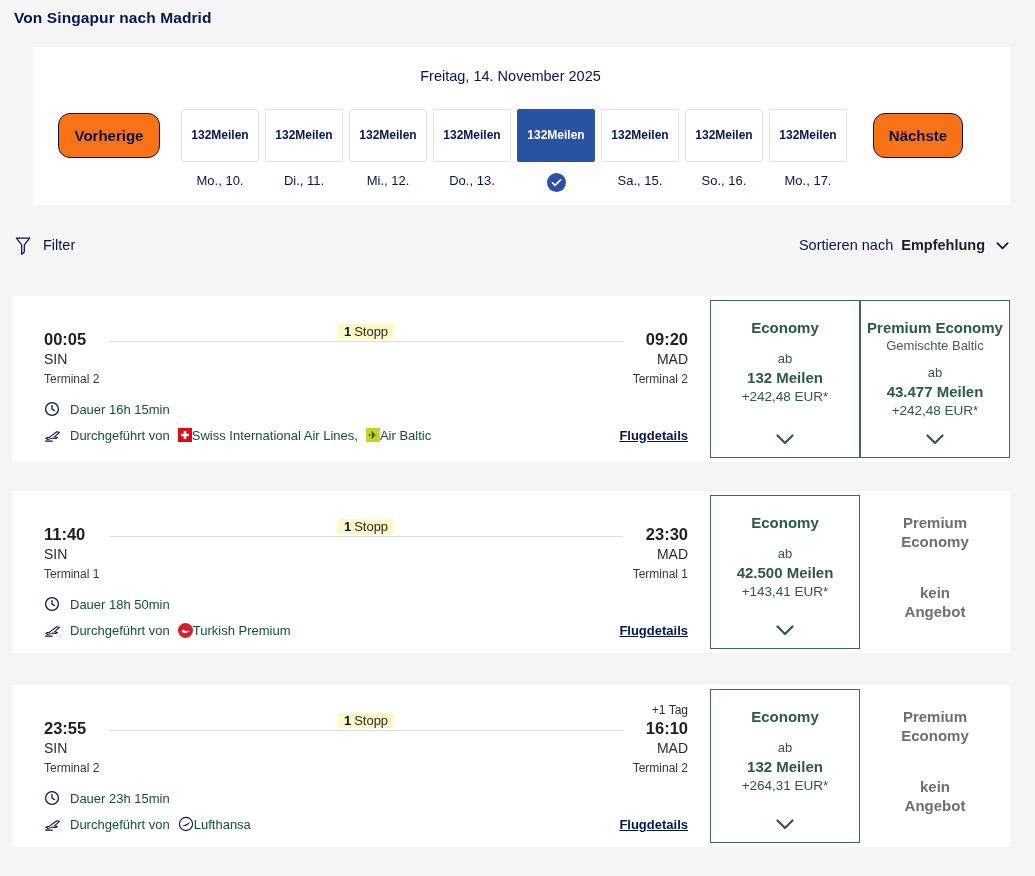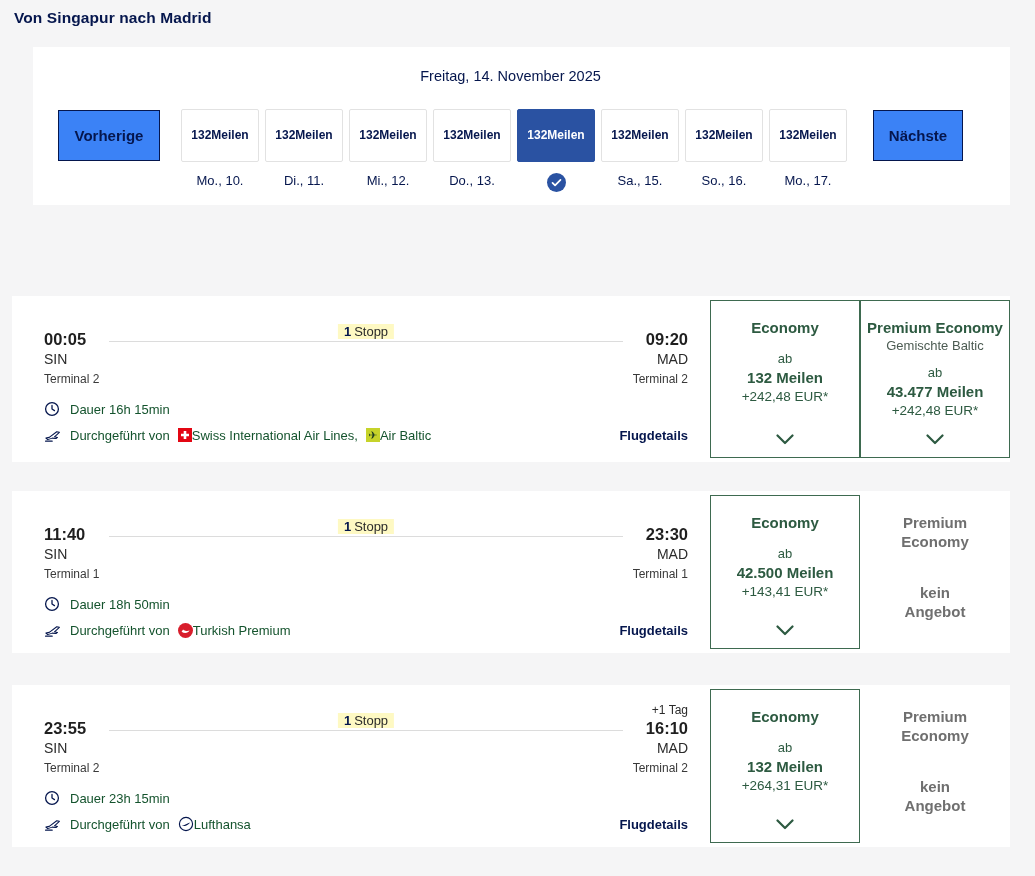--- a/index.html
+++ b/index.html
@@ -26,21 +26,21 @@
   }
   .date-header {
     position:absolute; top:21px; left:25px; width:905px;
     text-align:center; font-size:14.5px; color:#05164d;
   }
   .carousel-row {
     position:absolute; top:62px; left:25px; right:47px; height:53px;
     display:flex; align-items:center;
   }
   .nav-btn {
-    height:51px; background:#3b82f6; border:1.5px solid #05164d; border-radius:0;
+    height:45px; background:#f97316; border:1.5px solid #05164d; border-radius:12px;
     color:#05164d; font-weight:700; font-size:15px; font-family:inherit;
     display:flex; align-items:center; justify-content:center; cursor:pointer;
   }
   .nav-btn.prev { width:102px; }
   .nav-btn.next { width:90px; margin-left:26px; }
   .tiles { display:flex; gap:6px; margin-left:21px; }
   .day-tile {
     width:78px; height:53px; background:#fff; border:1px solid #e2e2e2; border-radius:2px;
     display:flex; flex-direction:row; align-items:center; justify-content:center;
     color:#05164d; cursor:pointer;
@@ -104,21 +104,21 @@
   .plane-icon { width:18px; height:15px; color:#05164d; flex:0 0 auto; }
   .airline-chip { display:flex; align-items:center; }
   .logo-swiss { width:14px; height:14px; flex:0 0 auto; }
   .logo-airbaltic {
     width:14px; height:14px; background:#c6d32a; color:#1c3a22;
     font-size:11px; line-height:14px; text-align:center; flex:0 0 auto;
   }
   .logo-turkish { width:15px; height:15px; flex:0 0 auto; }
   .logo-lh { width:16px; height:16px; flex:0 0 auto; }
   .details-link {
-    font-size:13px; font-weight:600; color:#05164d; 
+    font-size:13px; font-weight:600; color:#05164d; text-decoration:underline;
     cursor:pointer; white-space:nowrap;
   }
 
   
   .fare-area { width:300px; display:flex; padding:4px 0; }
   .fare-box {
     width:150px; display:flex; flex-direction:column; align-items:center;
     text-align:center; color:#2d5a41; cursor:pointer;
   }
   .fare-box.bordered { border:1.5px solid #3e6a50; }
@@ -200,20 +200,39 @@
               <path d="M5.8 10.4l2.7 2.7 5.7-5.9" stroke="#fff" stroke-width="1.8" fill="none" stroke-linecap="round" stroke-linejoin="round"></path>
             </svg>
         </span>
       </div>
       <div class="day-label">Sa., 15.</div>
       <div class="day-label">So., 16.</div>
       <div class="day-label">Mo., 17.</div>
     </div>
   </div>
 
+  <div class="filter-row">
+    <div class="filter-group">
+      <span style="width:18px;height:19px;display:inline-block;">
+        <svg viewBox="0 0 24 26" width="18" height="19">
+            <path d="M3 3h18l-7.2 9v10l-3.6 3V12L3 3z" fill="none" stroke="#05164d" stroke-width="1.7" stroke-linejoin="round"></path>
+          </svg>
+      </span>
+      <span class="label">Filter</span>
+    </div>
+    <div class="sort-group">
+      <span class="sort-label">Sortieren nach</span>
+      <span class="sort-value">Empfehlung</span>
+      <span class="sort-chevron">
+        <svg viewBox="0 0 16 16" width="15" height="15">
+            <path d="M2.5 5.5L8 11l5.5-5.5" fill="none" stroke="currentColor" stroke-width="1.8" stroke-linecap="round" stroke-linejoin="round"></path>
+          </svg>
+      </span>
+    </div>
+  </div>
 
   <div class="card card1">
     <div class="flight-info">
       <div class="route-row">
         <div class="dep-col">
           <div class="time">00:05</div>
           <div class="airport">SIN</div>
           <div class="terminal">Terminal 2</div>
         </div>
         <div class="route-middle">

